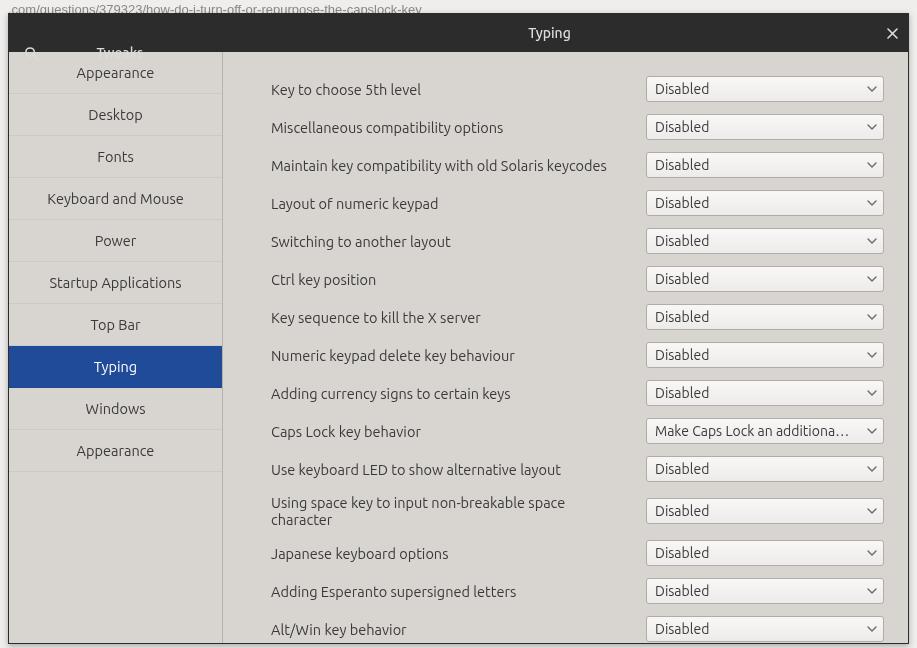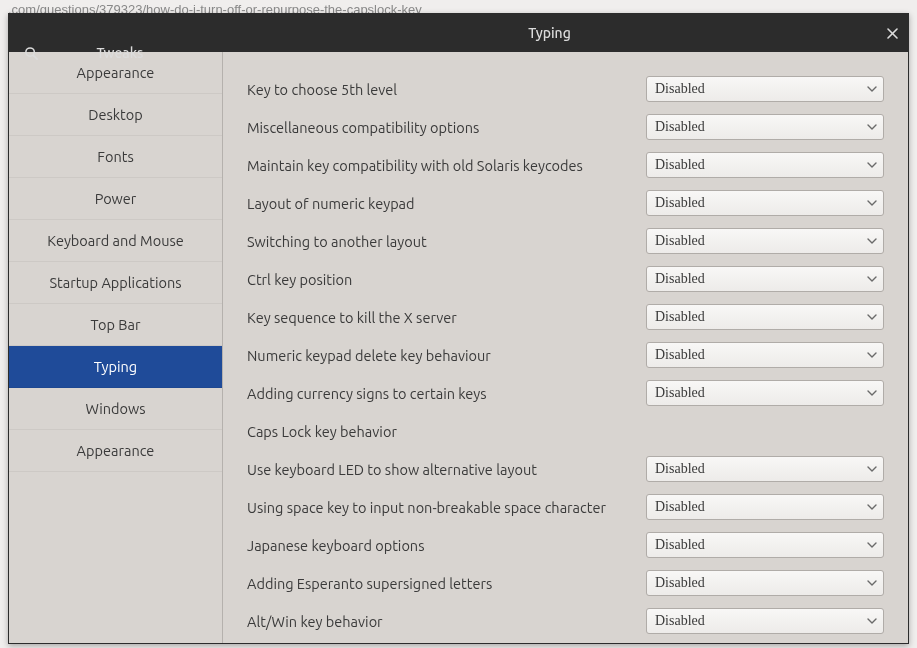--- a/index.html
+++ b/index.html
@@ -121,36 +121,36 @@
       align-items: center;
       justify-content: space-between;
       margin-bottom: 12px;
       min-height: 26px;
     }
     .setting-label {
       font-size: 14.5px;
       color: #3a3a3a;
       flex: 1;
       padding-right: 20px;
+      margin-left: 24px;
     }
     .combo {
       width: 238px;
       height: 26px;
       background: linear-gradient(#f8f7f6, #edebe9);
       border: 1px solid #b0aca8;
       border-radius: 3px;
       display: flex;
       align-items: center;
       padding: 0 6px 0 8px;
       cursor: pointer;
       font-size: 14px;
       color: #3a3a3a;
       position: relative;
       flex-shrink: 0;
-      font-family: Liberation Serif, serif;
     }
     .combo-text {
       flex: 1;
       white-space: nowrap;
       overflow: hidden;
       text-overflow: ellipsis;
     }
     .combo-arrow {
       margin-left: 6px;
       flex-shrink: 0;
@@ -179,22 +179,22 @@
         <line x1="10" y1="1" x2="1" y2="10" stroke="#dcdcdc" stroke-width="1.6" stroke-linecap="round"></line>
       </svg>
     </div>
   </div>
 
   <div class="body-area">
     <div class="sidebar" id="sidebar">
         <div class="sidebar-item"><span>Appearance</span></div>
         <div class="sidebar-item"><span>Desktop</span></div>
         <div class="sidebar-item"><span>Fonts</span></div>
+        <div class="sidebar-item"><span>Keyboard and Mouse</span></div>
         <div class="sidebar-item"><span>Power</span></div>
-        <div class="sidebar-item"><span>Keyboard and Mouse</span></div>
         <div class="sidebar-item"><span>Startup Applications</span></div>
         <div class="sidebar-item"><span>Top Bar</span></div>
         <div class="sidebar-item active"><span>Typing</span></div>
         <div class="sidebar-item"><span>Windows</span></div>
         <div class="sidebar-item"><span>Appearance</span></div>
       </div>
     <div class="content" id="content">
         <div class="setting-row">
           <div class="setting-label">Key to choose 5th level</div>
           <div class="combo">
@@ -271,20 +271,26 @@
           <div class="setting-label">Adding currency signs to certain keys</div>
           <div class="combo">
             <span class="combo-text">Disabled</span>
             <svg class="combo-arrow" width="10" height="6" viewBox="0 0 10 6">
               <path d="M1 1 L5 5 L9 1" stroke="#6a6a6a" stroke-width="1.4" fill="none" stroke-linecap="round" stroke-linejoin="round"></path>
             </svg>
           </div>
         </div>
         <div class="setting-row">
           <div class="setting-label">Caps Lock key behavior</div>
+          <div class="combo">
+            <span class="combo-text">Make Caps Lock an additiona…</span>
+            <svg class="combo-arrow" width="10" height="6" viewBox="0 0 10 6">
+              <path d="M1 1 L5 5 L9 1" stroke="#6a6a6a" stroke-width="1.4" fill="none" stroke-linecap="round" stroke-linejoin="round"></path>
+            </svg>
+          </div>
         </div>
         <div class="setting-row">
           <div class="setting-label">Use keyboard LED to show alternative layout</div>
           <div class="combo">
             <span class="combo-text">Disabled</span>
             <svg class="combo-arrow" width="10" height="6" viewBox="0 0 10 6">
               <path d="M1 1 L5 5 L9 1" stroke="#6a6a6a" stroke-width="1.4" fill="none" stroke-linecap="round" stroke-linejoin="round"></path>
             </svg>
           </div>
         </div>

